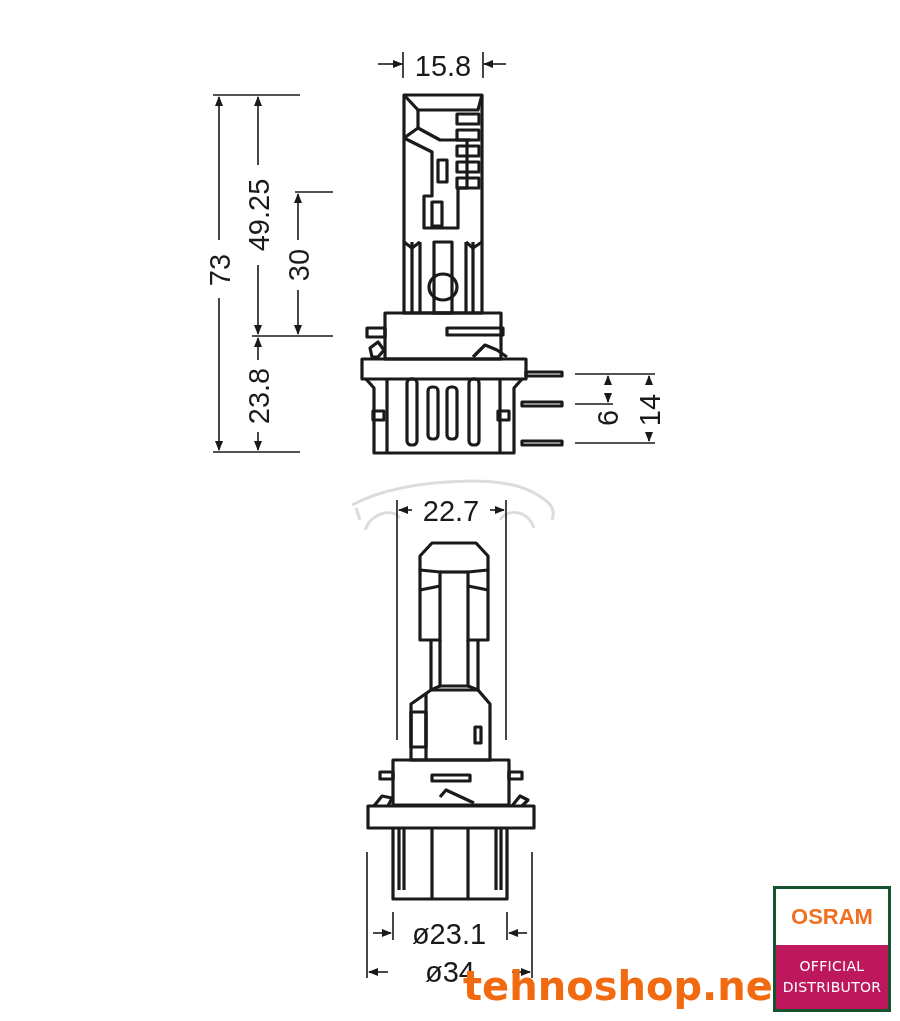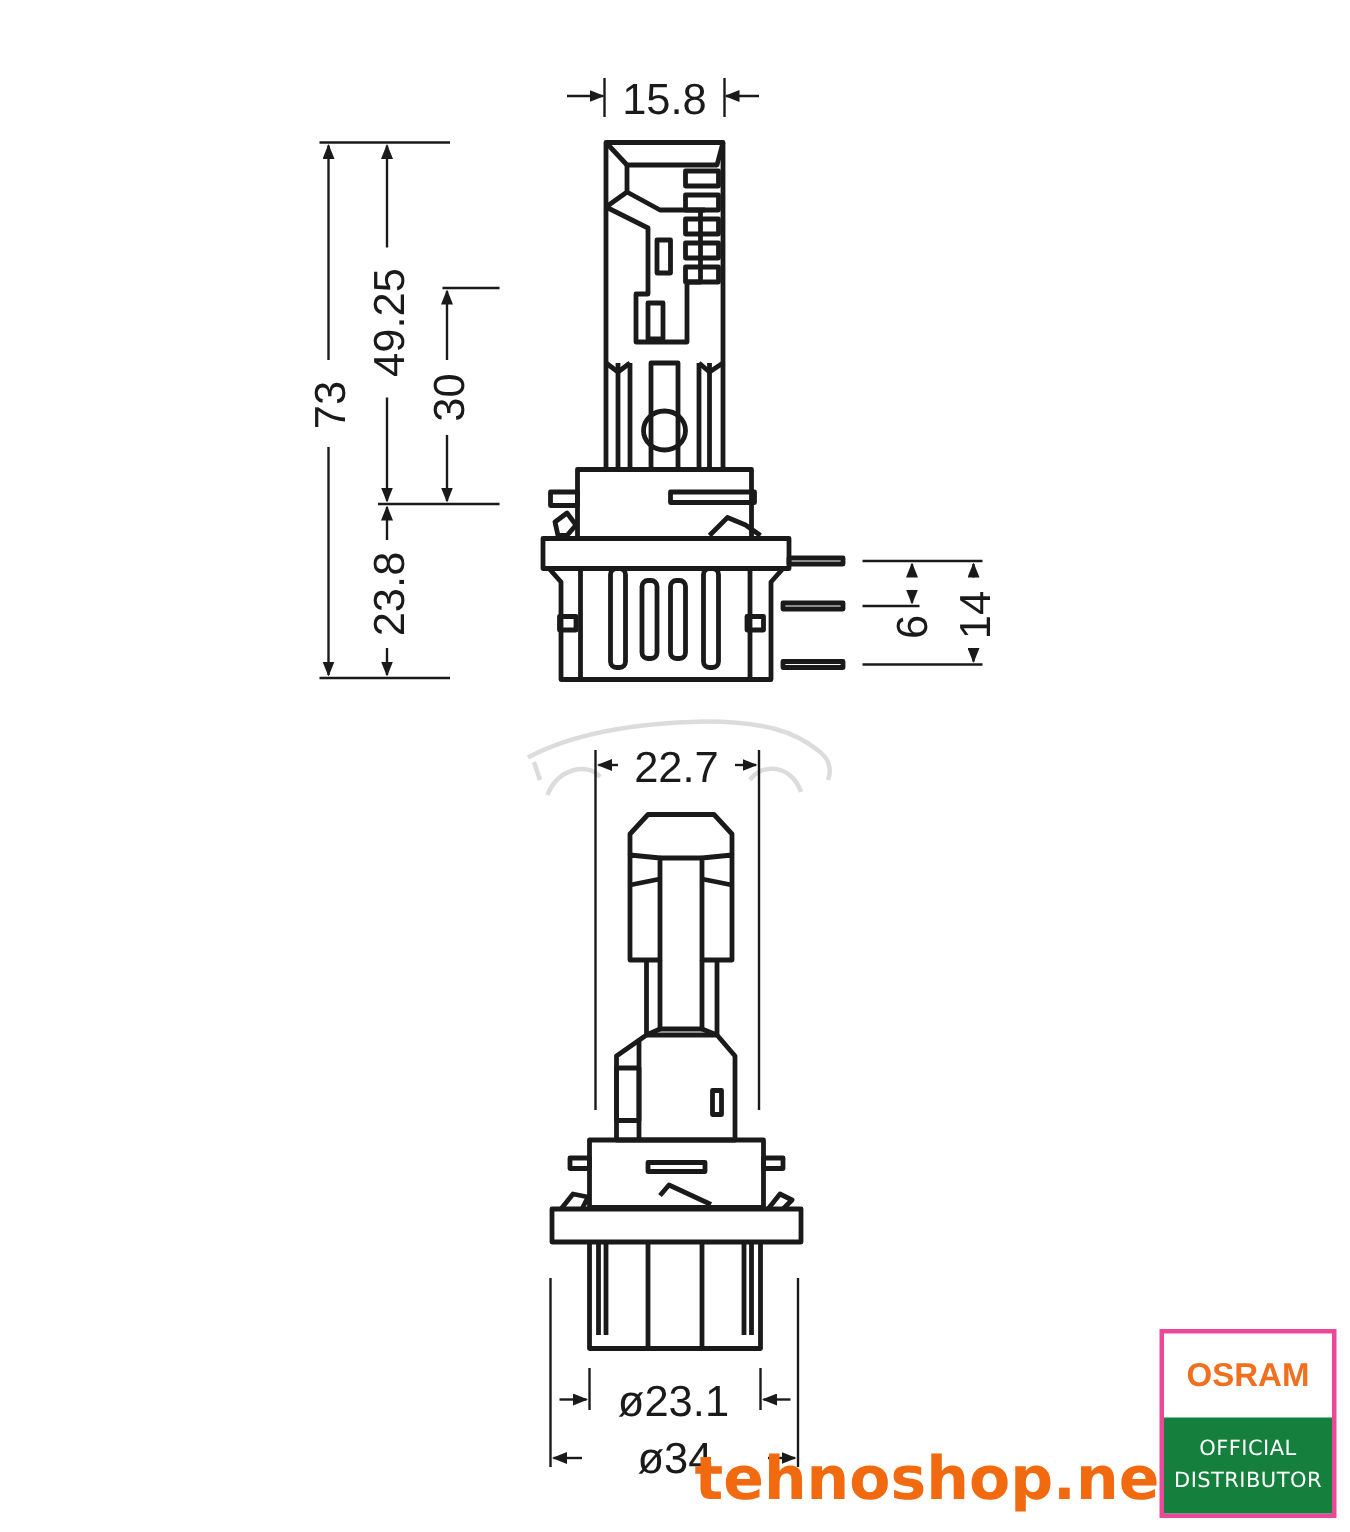--- a/index.html
+++ b/index.html
@@ -3,24 +3,24 @@
 <meta charset="utf-8">
 <style>
   html, body { margin: 0; padding: 0; background: #ffffff; }
   body { width: 900px; height: 1021px; position: relative; overflow: hidden;
          font-family: "Liberation Sans", sans-serif; }
   #drawing { position: absolute; left: 0; top: 0; width: 900px; height: 1021px; }
   .dimtxt { font-family: "Liberation Sans", sans-serif; font-size: 29px; fill: #1a1a1a; }
   .brand { position: absolute; left: 463px; top: 962px; font-family: "DejaVu Sans", sans-serif;
            font-weight: bold; font-size: 40px; color: #f26a10; letter-spacing: 0px; line-height: 48px; }
   .badge { position: absolute; left: 773px; top: 886px; width: 118px; height: 126px;
-           border: 3px solid #ec4899; box-sizing: border-box; background: #fff; }
+           border: 3px solid #14532d; box-sizing: border-box; background: #fff; }
   .badge-top { height: 56px; display: flex; align-items: center; justify-content: center;
                color: #f07020; font-weight: bold; font-size: 22px; font-family: "Liberation Sans", sans-serif; }
-  .badge-bot { position: absolute; left: 0; right: 0; bottom: 0; height: 64px; background: #15803d;
+  .badge-bot { position: absolute; left: 0; right: 0; bottom: 0; height: 64px; background: #be185d;
                color: #ffffff; display: flex; flex-direction: column; align-items: center; justify-content: center;
                font-family: "DejaVu Sans", sans-serif; font-size: 14px; line-height: 21px; letter-spacing: 0.3px; }
 </style>
 </head>
 <body>
 
 <svg id="drawing" viewBox="0 0 900 1021" xmlns="http://www.w3.org/2000/svg">
   <defs>
     <marker id="arr" markerWidth="10" markerHeight="8" refX="9" refY="4" orient="auto" markerUnits="userSpaceOnUse">
       <path d="M0,0 L10,4 L0,8 z" fill="#1a1a1a"></path>

